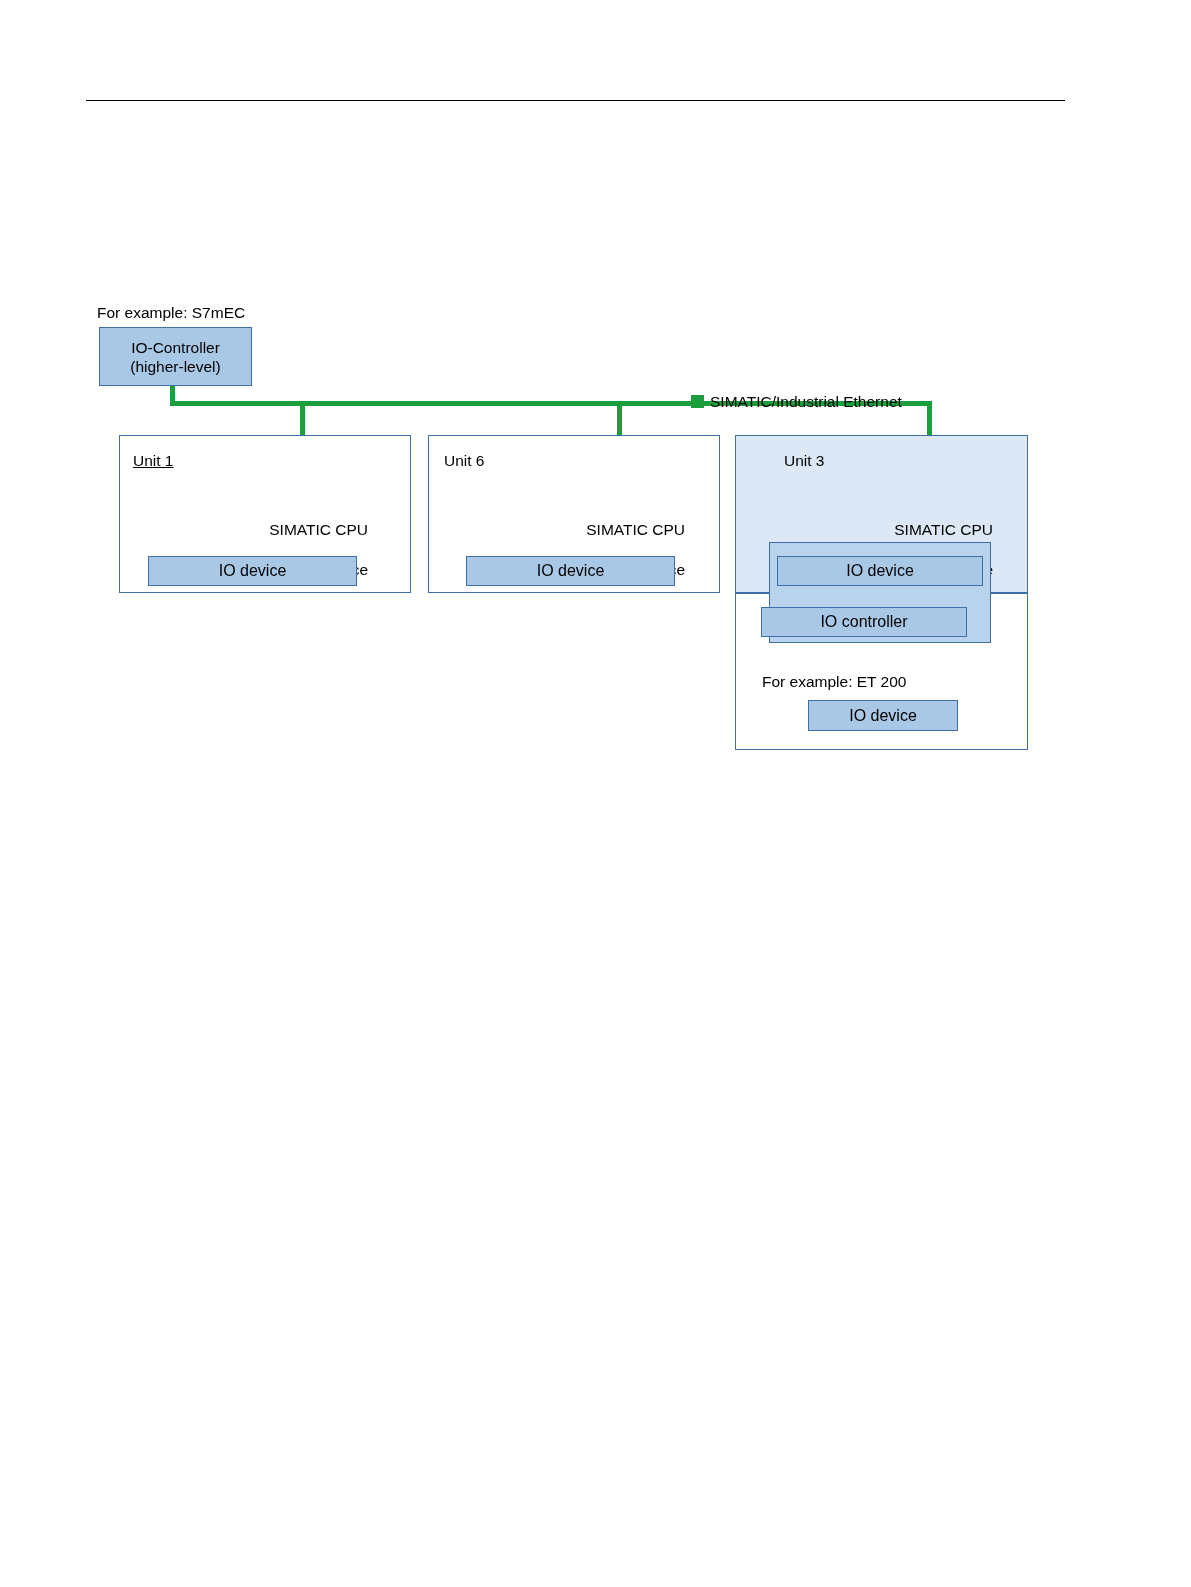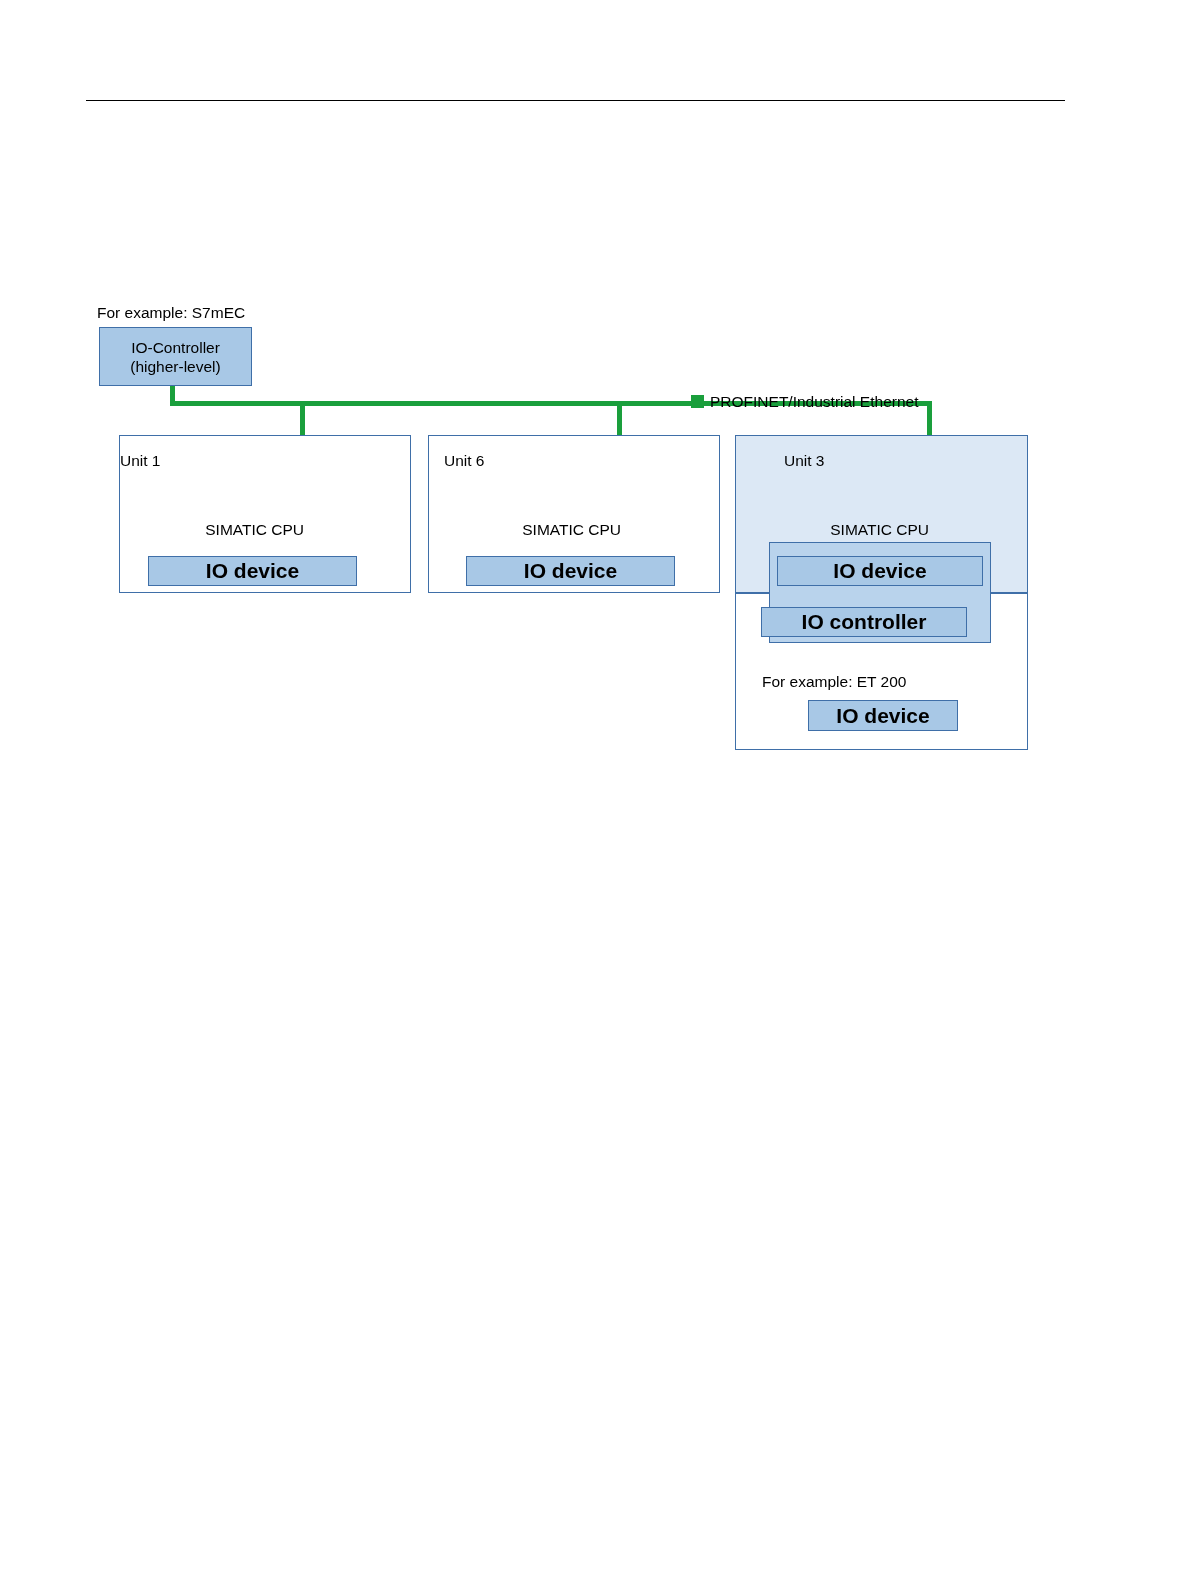--- a/index.html
+++ b/index.html
@@ -53,23 +53,22 @@
   }
   .unit-box.highlight {
     background: #dce8f5;
   }
   .blue-box {
     border: 1.3px solid #3f6fa8;
     background: #a8c8e6;
     display: flex;
     align-items: center;
     justify-content: center;
-    font-size: 21px;
+    font-size: 16px;
     color: #000000;
-    font-weight: bold;
   }
   .ctrl-box {
     border: 1.3px solid #3f6fa8;
     background: #a8c8e6;
     display: flex;
     flex-direction: column;
     align-items: center;
     justify-content: center;
     font-size: 15.5px;
     line-height: 19px;
@@ -94,21 +93,21 @@
   }
 
   .unit-title {
     position: absolute;
     font-size: 15.5px;
   }
   .cpu-label {
     position: absolute;
     font-size: 15.5px;
     line-height: 20px;
-    text-align: left;
+    text-align: right;
     white-space: pre;
   }
 </style>
 </head>
 <body>
 
 <div class="page-rule"></div>
 
 <div class="diagram">
 
@@ -125,24 +124,24 @@
 
   <div class="gline" style="left:300px; top:401px; width:5px; height:171px;"></div>
 
   <div class="gline" style="left:617px; top:401px; width:5px; height:171px;"></div>
 
   <div class="gline" style="left:927px; top:401px; width:5px; height:171px;"></div>
 
   <div class="gline" style="left:927px; top:636px; width:5px; height:65px;"></div>
 
   <div class="legend-swatch" style="left:691px; top:395px;"></div>
-  <div class="lbl" style="left:710px; top:392px;">PROFINET/Industrial Ethernet</div>
+  <div class="lbl" style="left:710px; top:392px;">SIMATIC/Industrial Ethernet</div>
 
   <div class="box unit-box" style="left:119px; top:435px; width:292px; height:158px;"></div>
-  <div class="unit-title" style="left:120px; top:452px;">Unit 1</div>
+  <div class="unit-title" style="left:133px; top:452px;text-decoration:underline;">Unit 1</div>
   <div class="cpu-label" style="left:188px; top:500px; width:180px;">
     <span>SIMATIC CPU</span><br>
     <span>as I-device</span>
   </div>
   <div class="box blue-box" style="left:148px; top:556px; width:209px; height:30px;">
     <span>IO device</span>
   </div>
 
   <div class="box unit-box" style="left:428px; top:435px; width:292px; height:158px;"></div>
   <div class="unit-title" style="left:444px; top:452px;">Unit 6</div>

